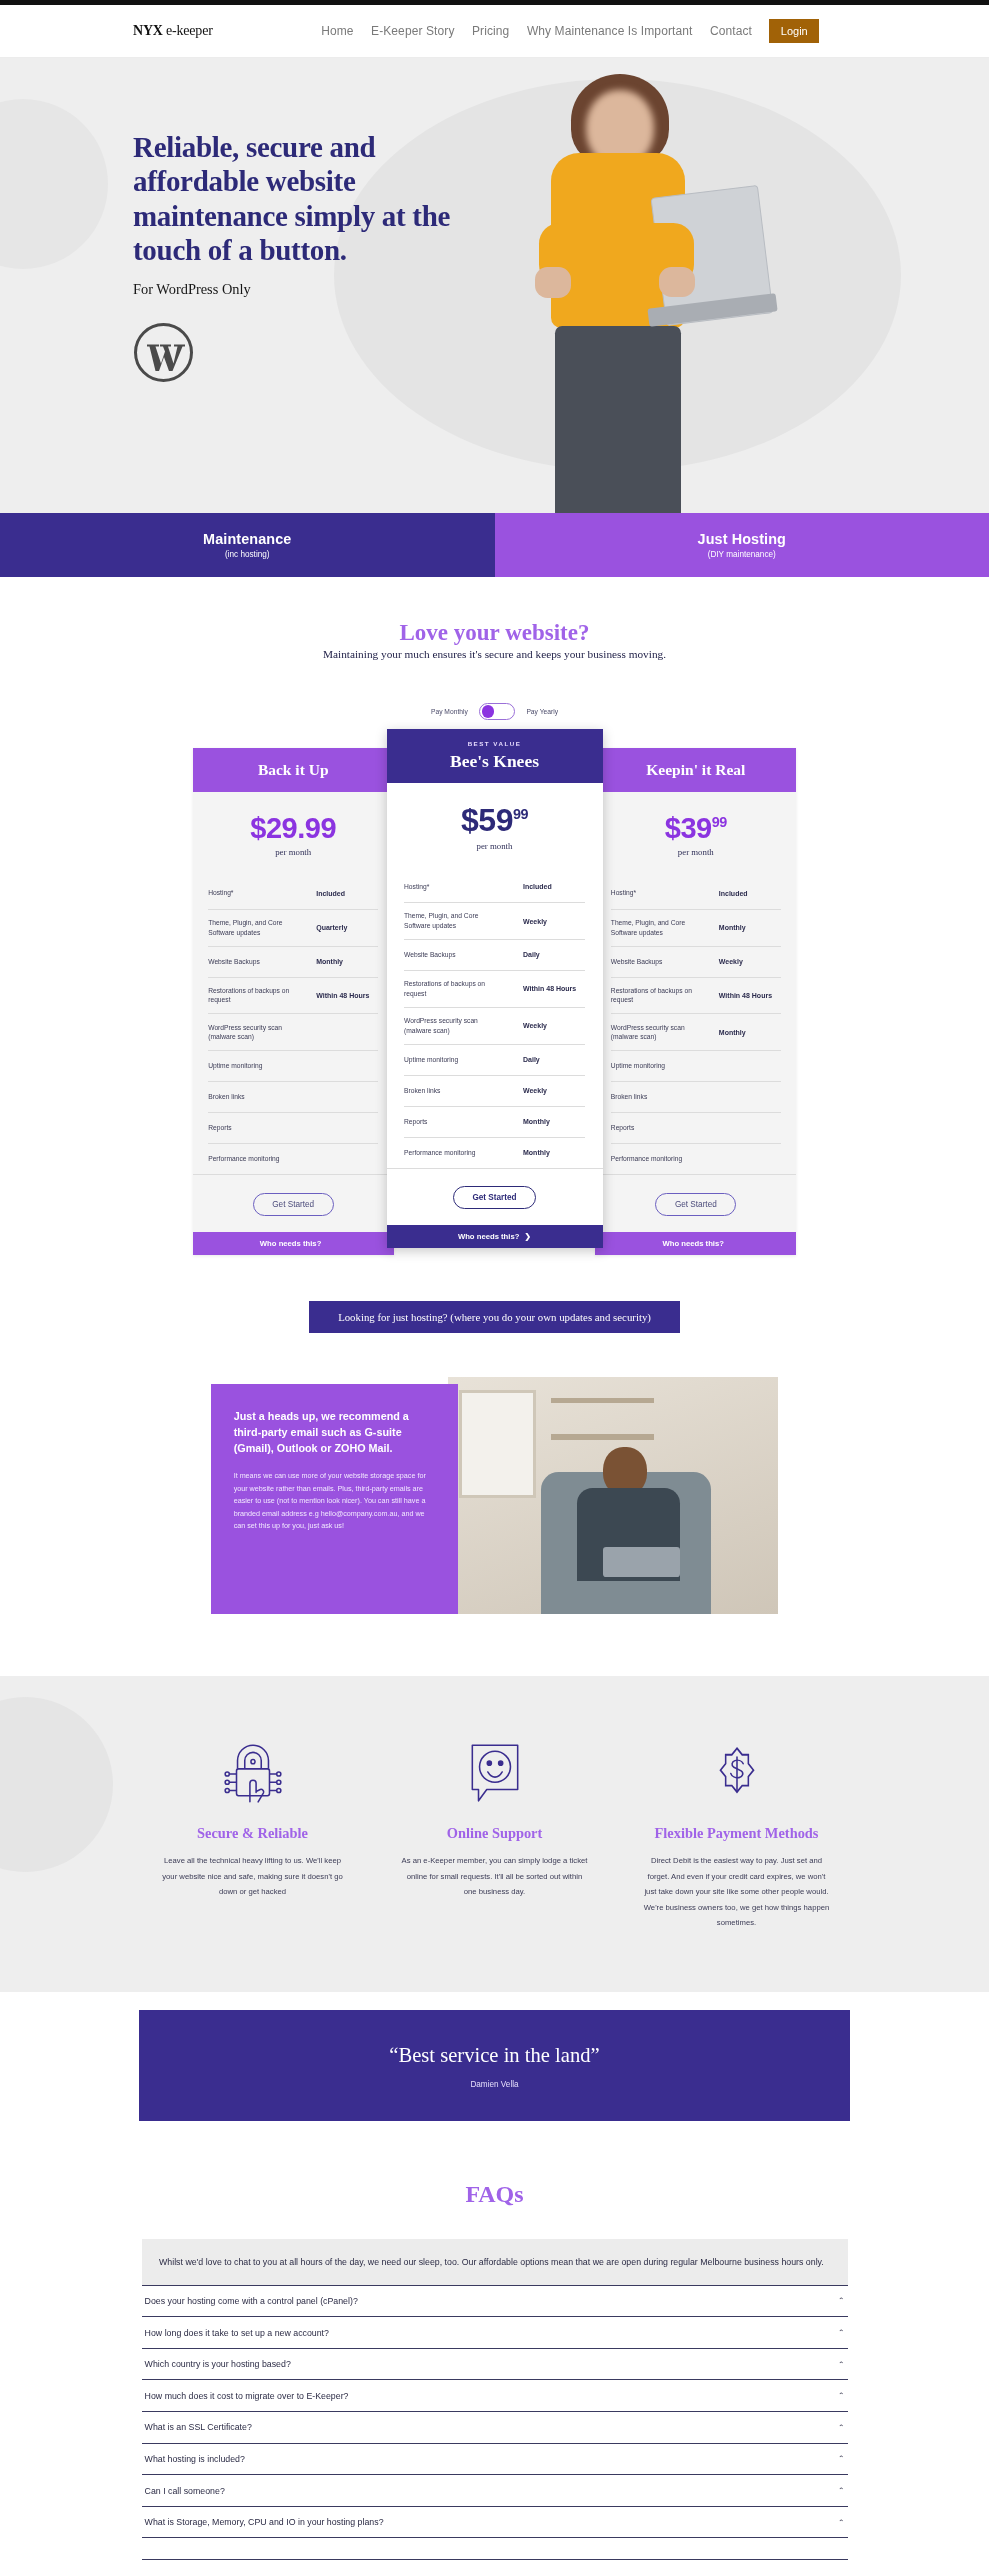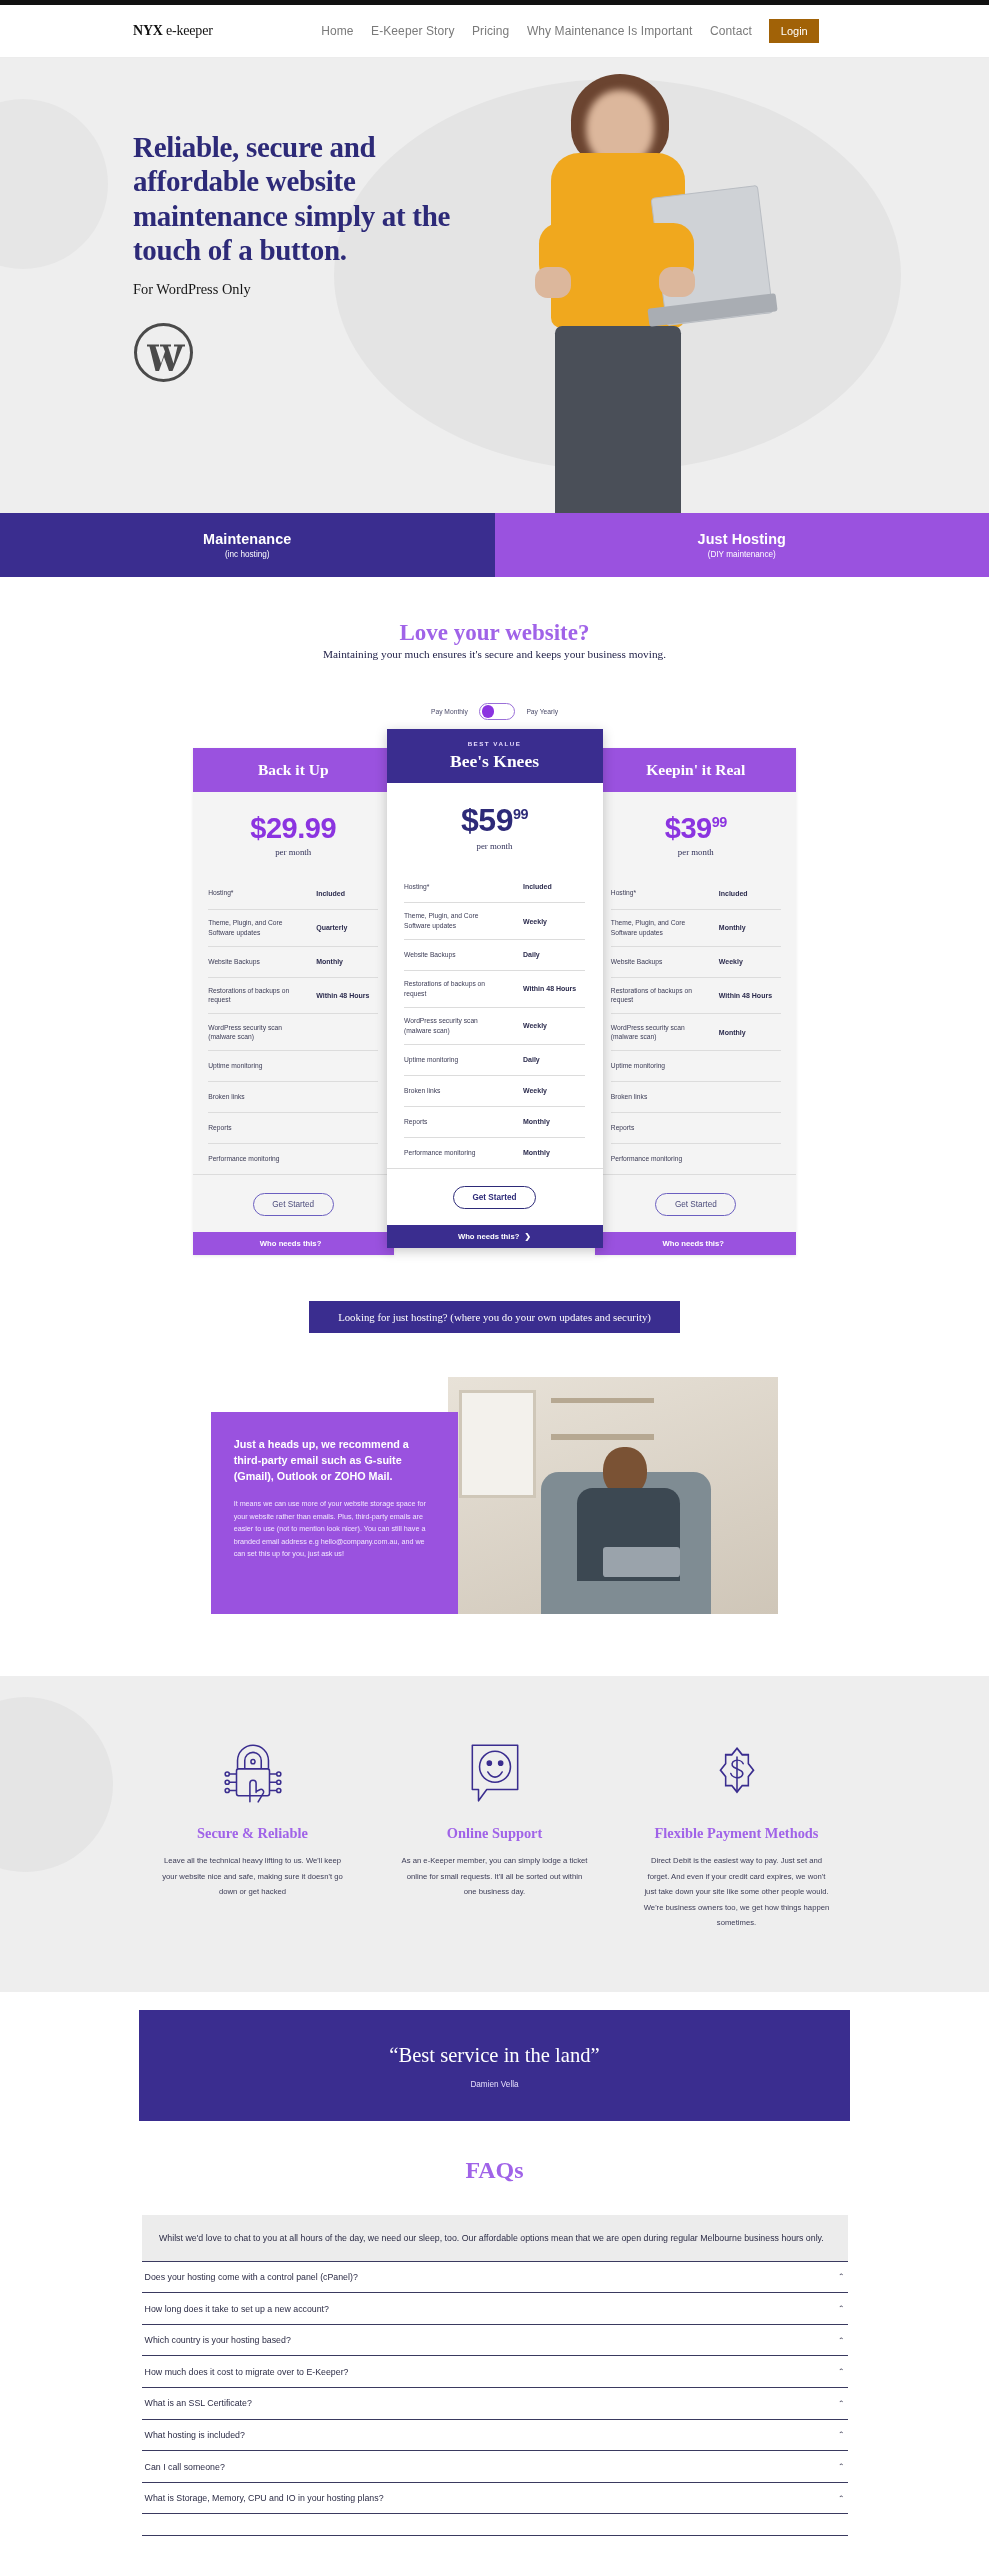--- a/index.html
+++ b/index.html
@@ -190,21 +190,21 @@
     padding: 9.8px 29px; cursor: pointer;
   }
 
   
   .email-sec {
     display: flex; justify-content: center; align-items: stretch;
     padding: 0 0 62px; background: #fff;
   }
   .email-card {
     width: 247px; background: #9a52df; color: #fff; padding: 24px 23px;
-    margin-top: 35px; z-index: 3;
+    margin-top: 7px; z-index: 3;
   }
   .email-card h3 { font-size: 10.8px; line-height: 1.5; font-weight: 700; }
   .email-card p { font-size: 7.2px; line-height: 1.75; margin-top: 13.4px; color: #f3e9ff; }
   .email-photo {
     width: 330px; height: 237px; position: relative; overflow: hidden;
     background: #d9d3cb; margin-left: -9.3px;
   }
   .ep-wall { position: absolute; inset: 0; background: linear-gradient(160deg,#e8e2d8 0%,#cfc6b8 100%); }
   .ep-window { position: absolute; left: 10.3px; top: 13.4px; width: 77px; height: 108px; background: #f3f1ec; border: 3.6px solid #cfc7b8; }
   .ep-shelf { position: absolute; left: 103px; top: 20.6px; width: 103px; height: 5.7px; background: #b6a892; }
@@ -236,21 +236,21 @@
   }
   .testi q, .testi .q {
     font-family: "Liberation Serif", serif; font-size: 20.6px; display: block;
   }
   .testi .author { font-size: 8.2px; margin-top: 13.4px; color: #e5defc; }
 
   
   .faq-sec { background: #fff; padding: 36px 0 57px; }
   .faq-sec h2 {
     font-family: "Liberation Serif", serif; font-size: 24px; color: #a063e8;
-    text-align: center; font-weight: 700;
+    text-align: center; font-weight: 700; margin-top: 24px;
   }
   .faq-list { width: 706px; margin: 31px auto 0; }
   .faq-item { border-bottom: 1px solid #3a3a60; }
   .faq-q {
     display: flex; align-items: center; justify-content: space-between;
     padding: 10.3px 3.1px; font-size: 8.8px; color: #2b2b45; cursor: pointer;
   }
   .faq-a {
     background: #ececec; padding: 14.4px 17.5px; font-size: 8.8px;
     color: #2b2b45; line-height: 1.9;

